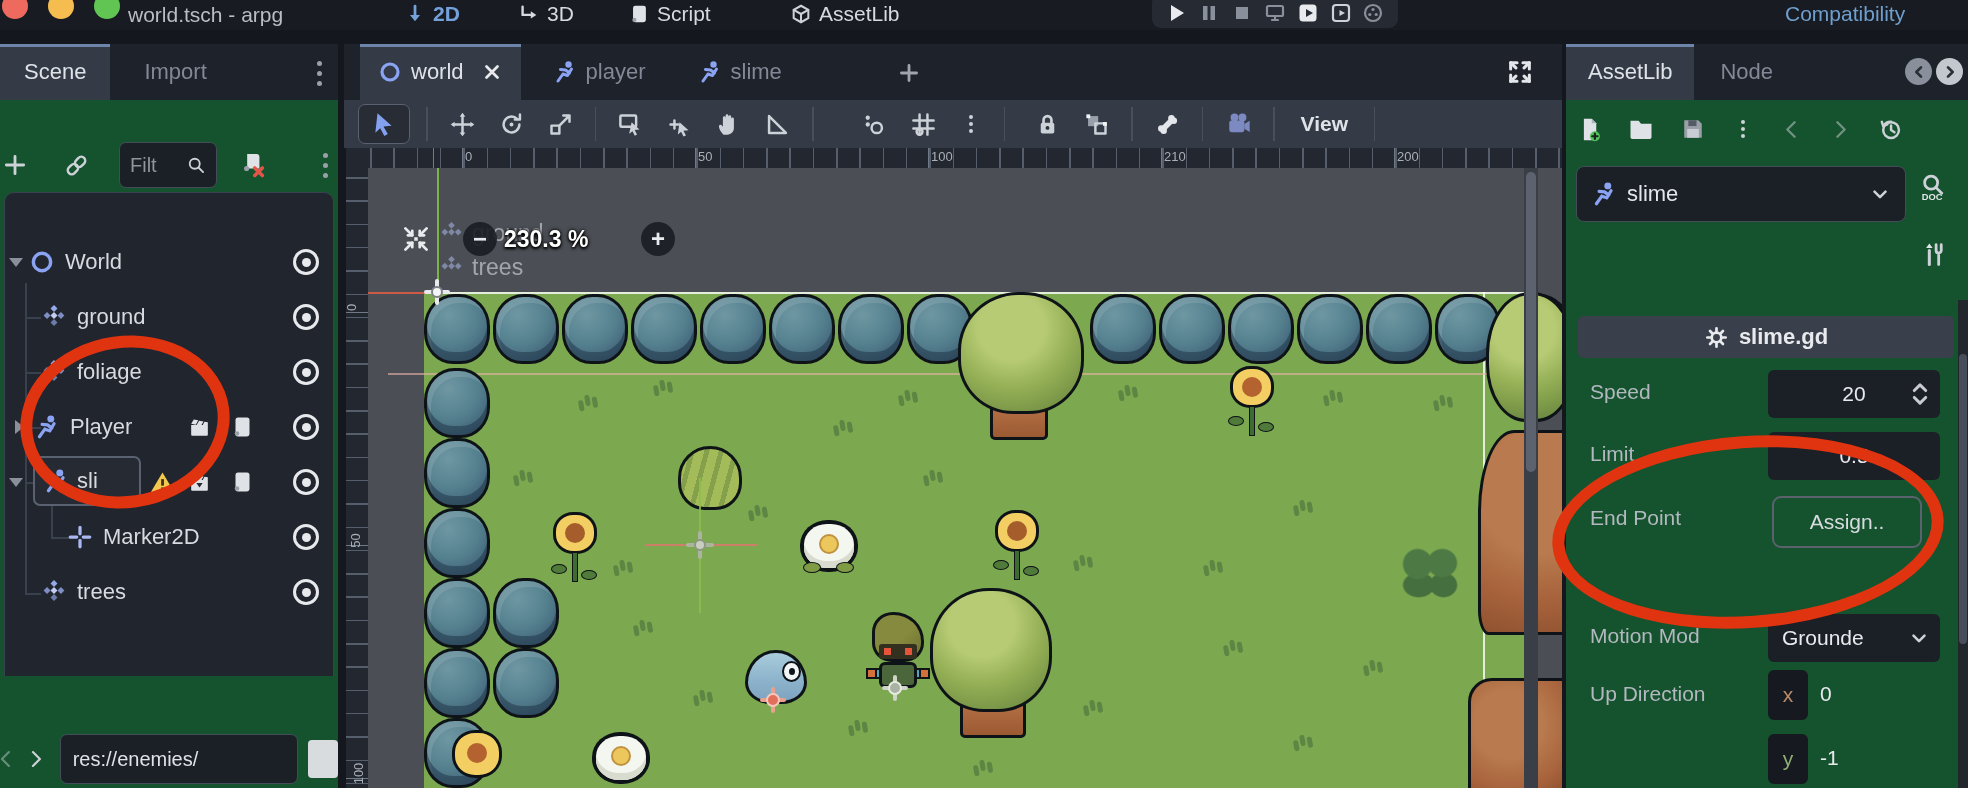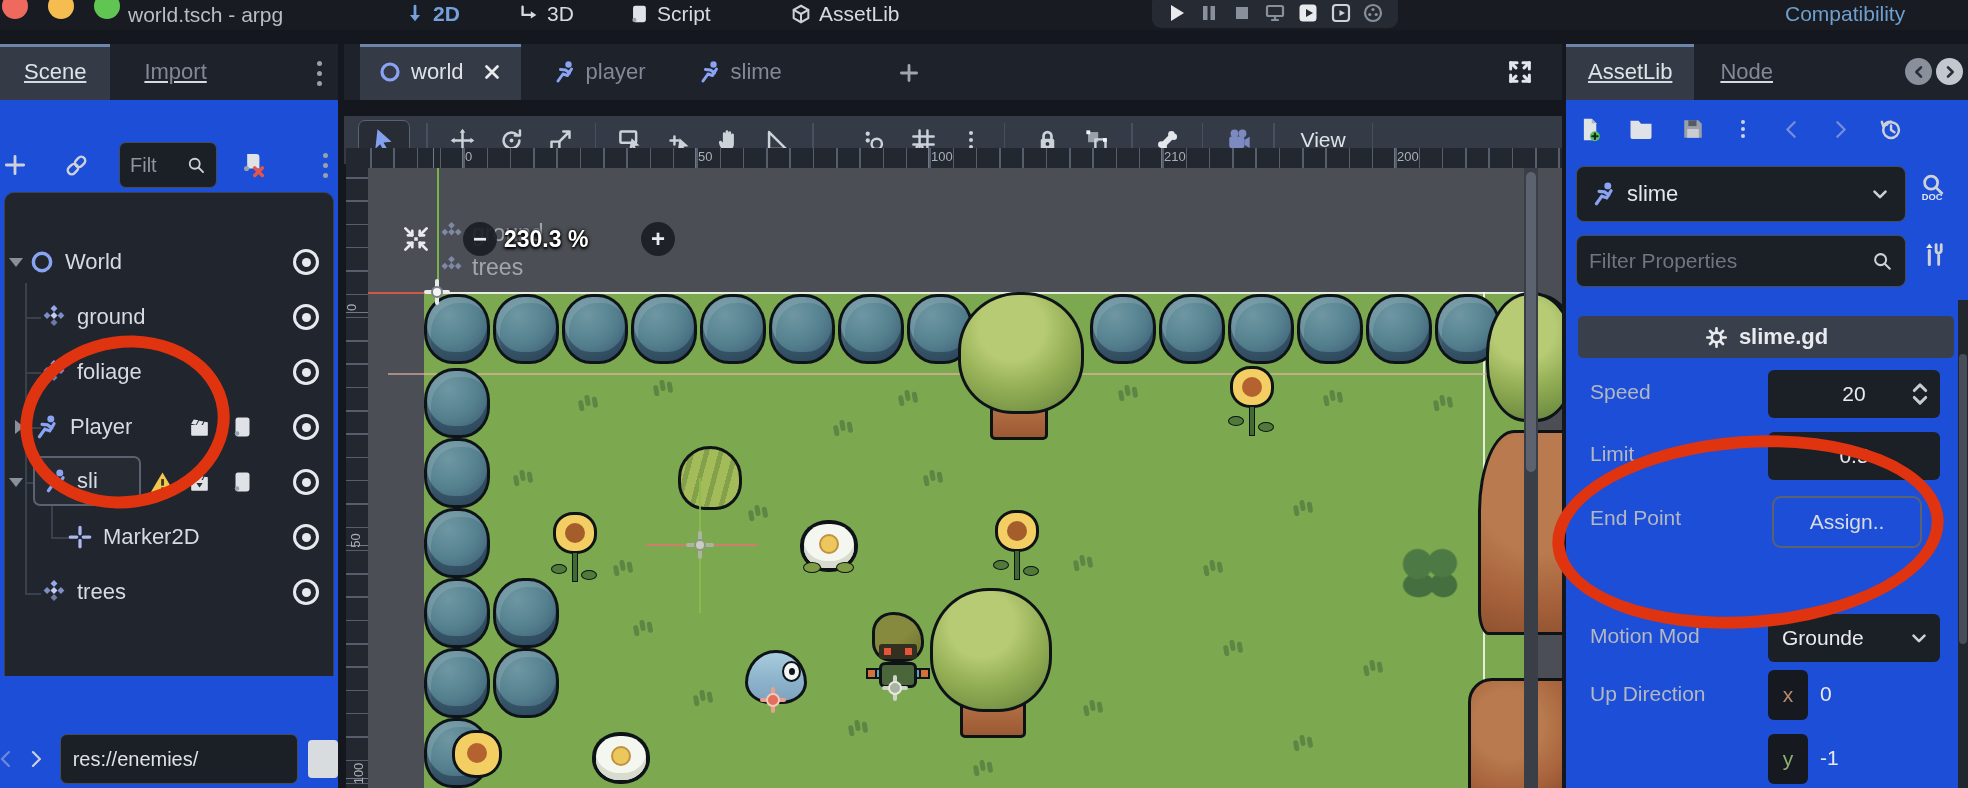--- a/index.html
+++ b/index.html
@@ -11,21 +11,21 @@
   
   #topbar { left:0; top:0; width:1968px; height:30px; background:#181c22; z-index:20; }
   .traffic { width:26px; height:26px; border-radius:50%; top:-7px; }
   #tb-title { top:3px; left:128px; font-size:21px; color:#b9bdc4; }
   .tb-menu { top:2px; font-size:21px; display:flex; align-items:center; gap:7px; color:#d7dae0; }
   .tb-2d { color:#74a0dc; font-weight:bold; }
   #playcluster { left:1152px; top:-6px; width:246px; height:34px; background:#262b33; border-radius:9px;
     display:flex; align-items:flex-end; justify-content:space-around; padding:0 8px 3px; }
   #renderer { top:2px; left:1785px; font-size:21px; color:#6f9fce; }
   
-  .panel { background:#1d4ed8;text-decoration:underline; }
+  .panel { background:#14532d; }
   .tabbar { background:#1d222b; height:56px; display:flex; align-items:stretch; }
   .tab { display:flex; align-items:center; gap:9px; padding:0 20px; font-size:22px; color:#828895; position:relative; }
   .tab.active { background:#343b47; color:#dfe2e7; }
   .tab.active::before { content:""; position:absolute; left:0; top:0; right:0; height:3px; background:#6d84ab; }
   .vdots { width:6px; display:flex; flex-direction:column; gap:5px; align-items:center; justify-content:center; }
   .vdots i { width:5px; height:5px; border-radius:50%; background:#9aa0aa; }
   
   #scene-panel { left:0; top:44px; width:338px; height:632px; }
   #scene-toolbar { top:97px; left:0; width:338px; height:48px; display:flex; align-items:center; }
   .searchbox { background:#1b1f26; border:1.5px solid #454c59; border-radius:7px; color:#8f949d;
@@ -42,21 +42,21 @@
   #rename-box { position:absolute; left:28px; top:-4px; width:108px; height:50px; background:#262b33;
     border:2px solid #5a6170; border-radius:7px; display:flex; align-items:center; padding-left:8px; gap:8px; }
   
   #fs-panel { left:0; top:676px; width:338px; height:112px; }
   #fs-row { top:55px; left:0; width:338px; height:56px; display:flex; align-items:center; }
   #fs-path { width:240px; height:50px; background:#1b1f26; border:1.5px solid #454c59; border-radius:7px;
     color:#dfe2e7; font-size:20px; display:flex; align-items:center; padding-left:12px; }
   #fs-thumb { width:30px; height:38px; background:#d9dcdf; border-radius:4px; }
   
   #vp-tabbar { left:344px; top:44px; width:1218px; height:56px; background:#1d222b; display:flex; }
-  #vp-toolbar { left:344px; top:116px; width:1218px; height:48px; background:#343b47; display:flex; align-items:center; gap:0; }
+  #vp-toolbar { left:344px; top:100px; width:1218px; height:48px; background:#343b47; display:flex; align-items:center; gap:0;font-weight:bold; }
   .tsep { width:1.5px; height:34px; background:#49505d; margin:0 10px; }
   .tbtn { padding:0 11px; display:flex; align-items:center; }
   #sel-box { margin-left:14px; width:52px; height:40px; background:#272c35; border:1.5px solid #5a6170; border-radius:7px;
     display:flex; align-items:center; justify-content:center; }
   #view-menu { font-size:21px; color:#dfe2e7; padding:0 16px; }
   
   #canvas { left:346px; top:148px; width:1216px; height:640px; background:#23272f; box-shadow:inset 0 0 0 2px #6e93cc; }
   #hruler { left:22px; top:0; width:1194px; height:20px; background:#23272f;
     background-image:
       repeating-linear-gradient(90deg,#565d6b 0 1.5px,transparent 1.5px 23.3px),
@@ -827,27 +827,20 @@
       <svg class="ic" width="22" height="22" viewBox="0 0 24 24">
           <path d="M6 9.5l6 6 6-6" stroke-width="2.8"></path>
         </svg>
     </div>
     <svg class="ic abs" style="left:352px;top:128px" width="30" height="30" viewBox="0 0 24 24">
         <circle cx="10.5" cy="8.5" r="5.2"></circle>
         <path d="M14.5 12.5l4.5 4.5"></path>
         <text x="3" y="22" font-size="7.5" font-weight="bold" fill="#e3e6ea" stroke="none" font-family="Liberation Sans, sans-serif">DOC</text>
       </svg>
 
-    <div id="prop-filter" class="abs dropbox">
-      <span>Filter Properties</span>
-      <svg class="ic" width="22" height="22" viewBox="0 0 24 24">
-          <circle cx="10.5" cy="10.5" r="6"></circle>
-          <path d="M15 15l5.5 5.5"></path>
-        </svg>
-    </div>
     <svg class="ic abs" style="left:354px;top:196px" width="28" height="28" viewBox="0 0 24 24">
         <path d="M8 21V9" stroke-width="2.6"></path>
         <path d="M8 3L5.2 6.8h5.6z" fill="#e3e6ea" stroke="none"></path>
         <path d="M16 21v-8M13.8 4v5a2.2 2.2 0 004.4 0V4" stroke-width="2.4"></path>
       </svg>
 
     <div class="sect-hd" style="top:272px">
       <svg class="ic" width="25" height="25" viewBox="0 0 24 24">
           <g stroke="#e8eaee" stroke-width="2.6">
             <circle cx="12" cy="12" r="4.6"></circle>

